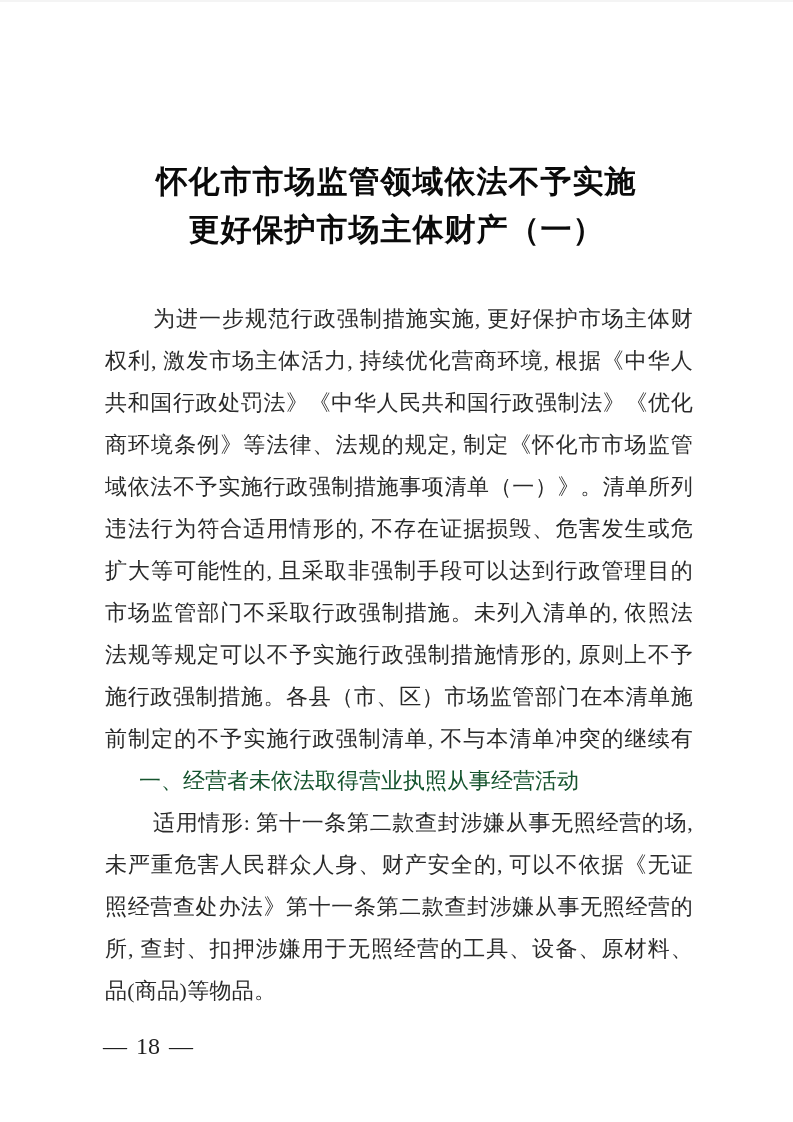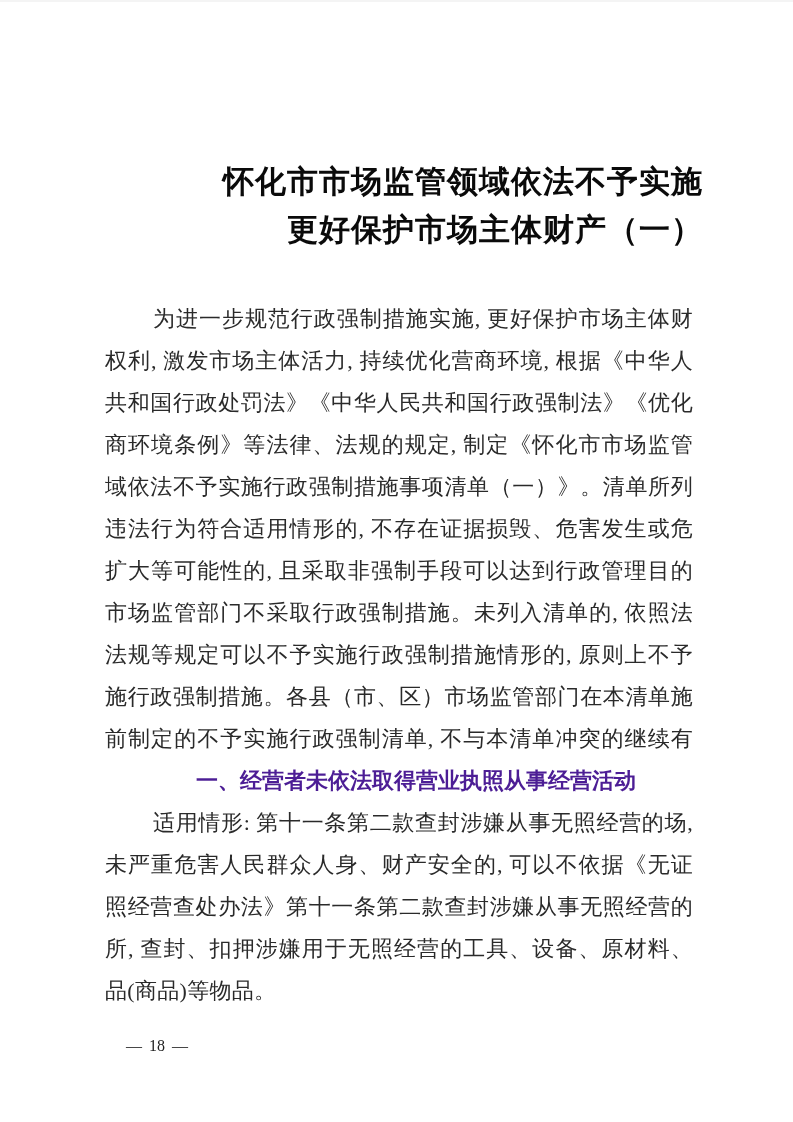--- a/index.html
+++ b/index.html
@@ -12,21 +12,21 @@
     background: #ffffff;
     border-top: 2px solid #f4f4f4;
     overflow: hidden;
     font-family: "Liberation Serif", "DejaVu Serif", serif;
   }
   .title-block {
     position: absolute;
     top: 156px;
     left: 90px;
     width: 613px;
-    text-align: right;
+    text-align: center;
     font-size: 31px;
     font-weight: bold;
     line-height: 48px;
     color: #0a0a0a;
     letter-spacing: 1px;
   }
   .document-body {
     position: absolute;
     top: 296px;
     left: 105px;
@@ -42,31 +42,30 @@
     text-align-last: left;
     letter-spacing: 0.3px;
   }
   .line.full { text-align-last: justify; }
   .line.first { text-indent: 48px; }
   .heading {
     height: 42px;
     line-height: 42px;
     padding-left: 34px;
     font-family: "Liberation Sans", "DejaVu Sans", sans-serif;
-    font-weight: bold;
+    font-weight: normal;
     font-size: 22px;
-    color: #4c1d95;
+    color: #14532d;
     overflow: hidden;
-    text-align: center;
   }
   .footer {
     position: absolute;
     top: 1031px;
-    left: 126px;
-    font-size: 16px;
+    left: 103px;
+    font-size: 24px;
     line-height: 26px;
     color: #1f1f1f;
     word-spacing: 3px;
   }
 </style>
 </head>
 <body>
 
 <div class="page">
 

